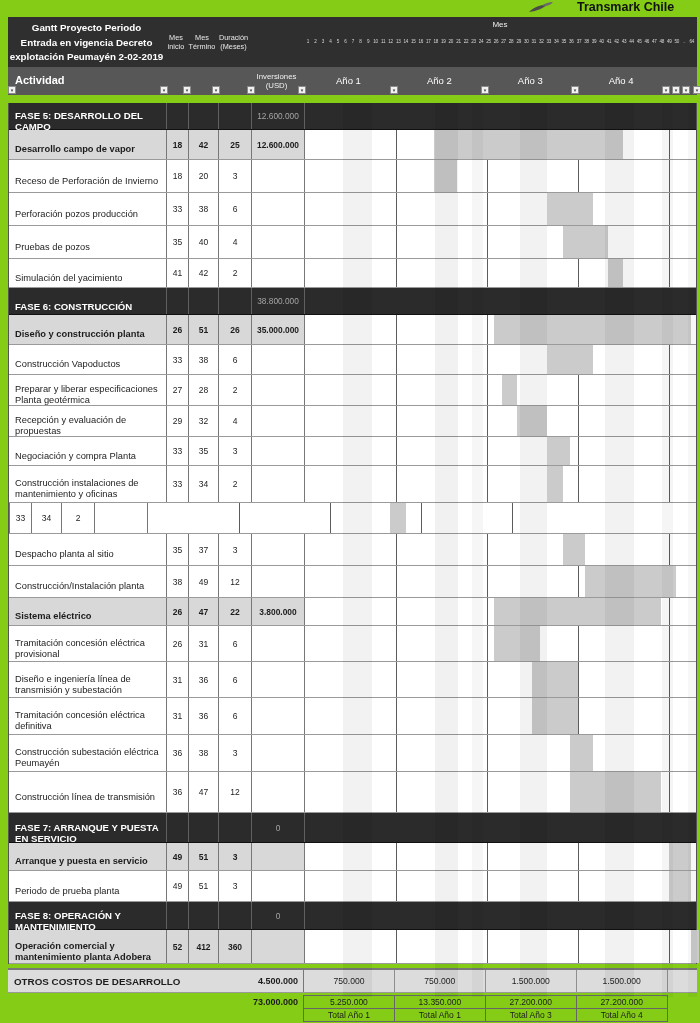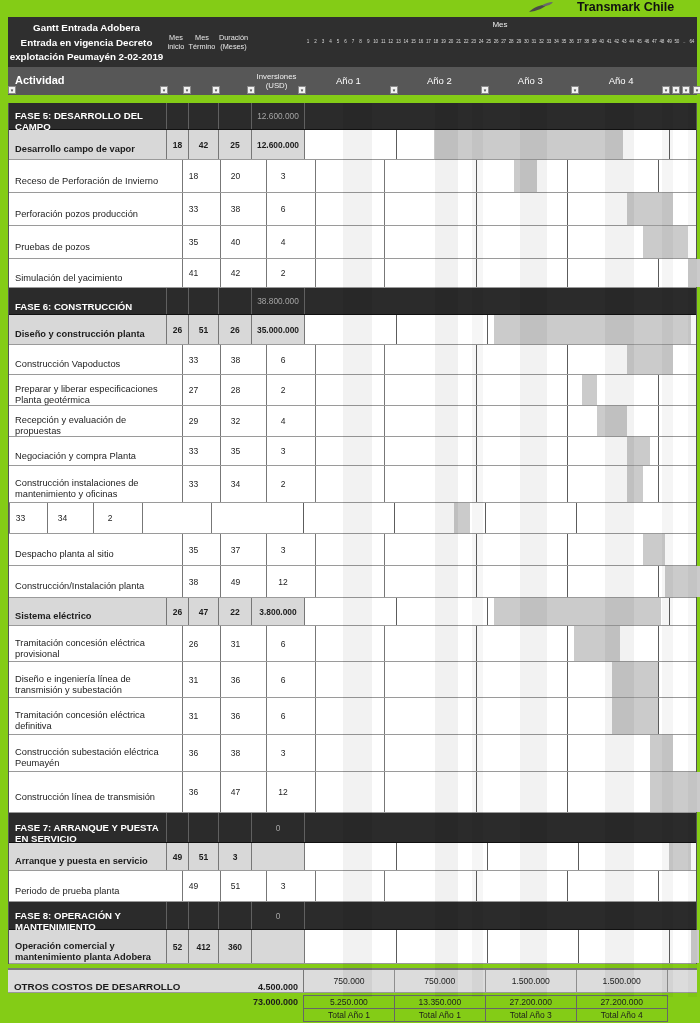--- a/index.html
+++ b/index.html
@@ -40,34 +40,34 @@
   
   .rows{position:relative;border-left:1px solid #555;border-right:1px solid #555;}
   .row{display:flex;border-bottom:1px solid #9a9a9a;}
   .row .lab{width:157px;padding:1px 4px 1px 6px;display:flex;align-items:center;
             font-size:9.3px;line-height:11px;margin-top:10px;}
   .row .num{display:flex;align-items:center;justify-content:center;font-size:8.5px;
             border-left:1px solid #777;}
   .row .inv-val{font-size:8.4px;}
   .row .chart{flex:1;position:relative;border-left:1px solid #777;background:#fff;
               font-weight:normal;}
-  .row.task{background:#fff;gap:16px;}
+  .row.task{background:#fff;}
   .row.summary{background:#d8d8d8;font-weight:bold;}
   .row.fase{background:#2b2b2b;color:#fff;border-bottom:1px solid #111;}
   .row.fase .lab{font-weight:bold;font-size:9.6px;}
   .row.fase .num{border-left:1px solid rgba(255,255,255,0.25);}
   .row.fase .inv-val{color:#a5a5a5;font-weight:normal;font-size:8.3px;}
   .row.fase .chart{background:transparent;border-left:1px solid rgba(255,255,255,0.25);}
   .gl{position:absolute;top:0;bottom:0;width:1px;background:#5c5c5c;}
   .bar{position:absolute;top:0;bottom:0;background:#cbcbcb;}
 
   
   .otros{height:25px;display:flex;background:#dcdcdc;border-top:2px solid #777;
          border-bottom:1px solid #999;margin-top:4px;}
-  .otros-left{width:295px;display:flex;justify-content:space-between;align-items:flex-end;
+  .otros-left{width:295px;display:flex;justify-content:space-between;align-items:center;
               padding:0 5px 0 6px;font-weight:bold;}
   .otros-label{font-size:9.8px;}
   .otros-total{font-size:9px;}
   .oyears{flex:1;display:flex;border-left:1px solid #777;}
   .oy{display:flex;align-items:center;justify-content:center;font-size:8.6px;
       border-right:1px solid #8f8f8f;}
   .totrow{display:flex;height:14px;margin-top:2px;}
   .totrow.lblrow{margin-top:0;height:13px;}
   .tot-left{width:295px;text-align:right;padding-right:5px;font-weight:bold;
             font-size:9px;line-height:14px;}
@@ -90,21 +90,21 @@
       <path d="M1 11 C6 6, 12 4, 20 3 C16 7, 9 10, 1 11 Z" fill="#4a4a4a"></path>
       <path d="M14 5 C17 2, 21 1, 25 1 C23 4, 19 5.5, 14 5 Z" fill="#6a6a6a"></path>
     </svg>
     <div class="brand">Transmark Chile</div>
   </div>
 
   <div class="doc">
 
     <div class="hdr-band">
       <div class="hdr-title">
-        <div>Gantt Entrada Adobera</div>
+        <div>Gantt Proyecto Periodo</div>
         <div>Entrada en vigencia Decreto</div>
         <div>explotación Peumayén 2-02-2019</div>
       </div>
       <div class="hcol w-ini">
         <span>Mes</span>
         <span>inicio</span>
       </div>
       <div class="hcol w-ter">
         <span>Mes</span>
         <span>Término</span>

